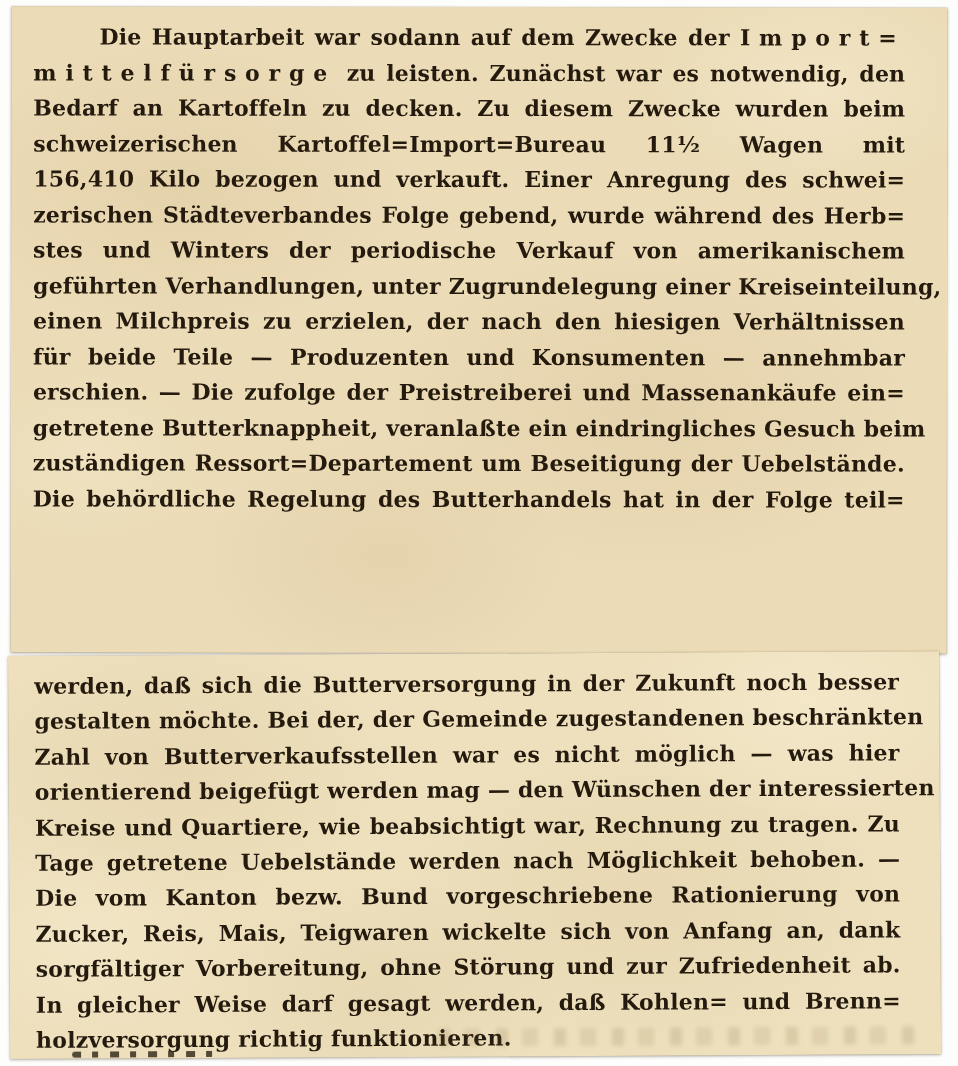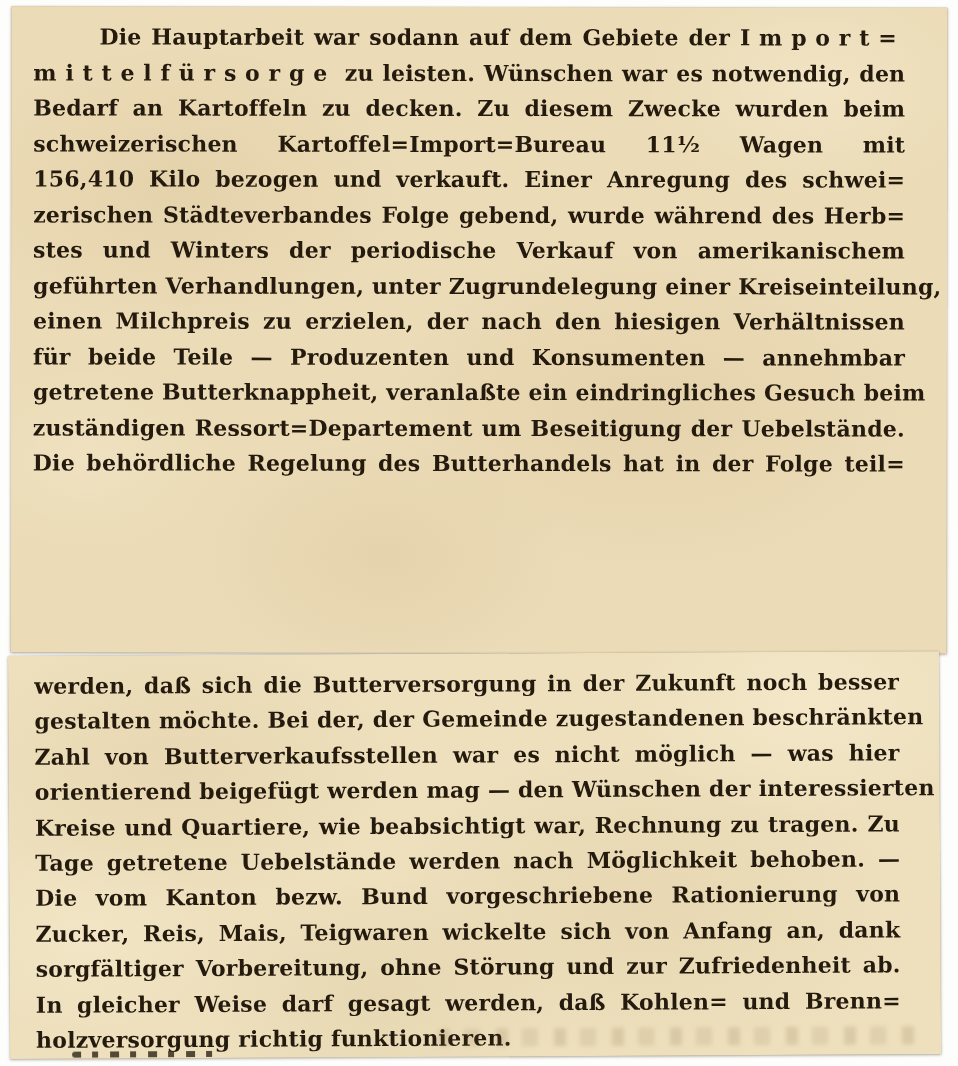--- a/index.html
+++ b/index.html
@@ -73,30 +73,31 @@
       #39301f 0 9px, transparent 9px 20px, #39301f 20px 26px, transparent 26px 38px);
     border-radius: 3px;
     filter: blur(0.4px);
     opacity: 0.85;
   }
 </style>
 </head>
 <body>
 
 <div id="clipping-1" class="clipping paper-tex">
-    <div class="line indent"><span>Die Hauptarbeit war sodann auf dem Gebiete der </span><span class="sperr">Import=</span></div>
-    <div class="line"><span class="sperr">mittelfürsorge</span><span> zu leisten. Wünschen war es notwendig, den</span></div>
+    <div class="line indent"><span>Die Hauptarbeit war sodann auf dem Zwecke der </span><span class="sperr">Import=</span></div>
+    <div class="line"><span class="sperr">mittelfürsorge</span><span> zu leisten. Zunächst war es notwendig, den</span></div>
     <div class="line"><span>Bedarf an Kartoffeln zu decken. Zu diesem Zwecke wurden beim</span></div>
     <div class="line"><span>schweizerischen Kartoffel=Import=Bureau 11½ Wagen mit</span></div>
     <div class="line"><span>156,410 Kilo bezogen und verkauft. Einer Anregung des schwei=</span></div>
     <div class="line"><span>zerischen Städteverbandes Folge gebend, wurde während des Herb=</span></div>
     <div class="line"><span>stes und Winters der periodische Verkauf von amerikanischem</span></div>
     <div class="line"><span>geführten Verhandlungen, unter Zugrundelegung einer Kreiseinteilung,</span></div>
     <div class="line"><span>einen Milchpreis zu erzielen, der nach den hiesigen Verhältnissen</span></div>
     <div class="line"><span>für beide Teile — Produzenten und Konsumenten — annehmbar</span></div>
+    <div class="line"><span>erschien. — Die zufolge der Preistreiberei und Massenankäufe ein=</span></div>
     <div class="line"><span>getretene Butterknappheit, veranlaßte ein eindringliches Gesuch beim</span></div>
     <div class="line"><span>zuständigen Ressort=Departement um Beseitigung der Uebelstände.</span></div>
     <div class="line"><span>Die behördliche Regelung des Butterhandels hat in der Folge teil=</span></div>
   </div>
 
 <div id="clipping-2" class="clipping paper-tex">
   <div class="ghost-bleed"></div>
   <div class="cutoff-glyphs"></div>
 <div class="line"><span>werden, daß sich die Butterversorgung in der Zukunft noch besser</span></div>
     <div class="line"><span>gestalten möchte. Bei der, der Gemeinde zugestandenen beschränkten</span></div>

